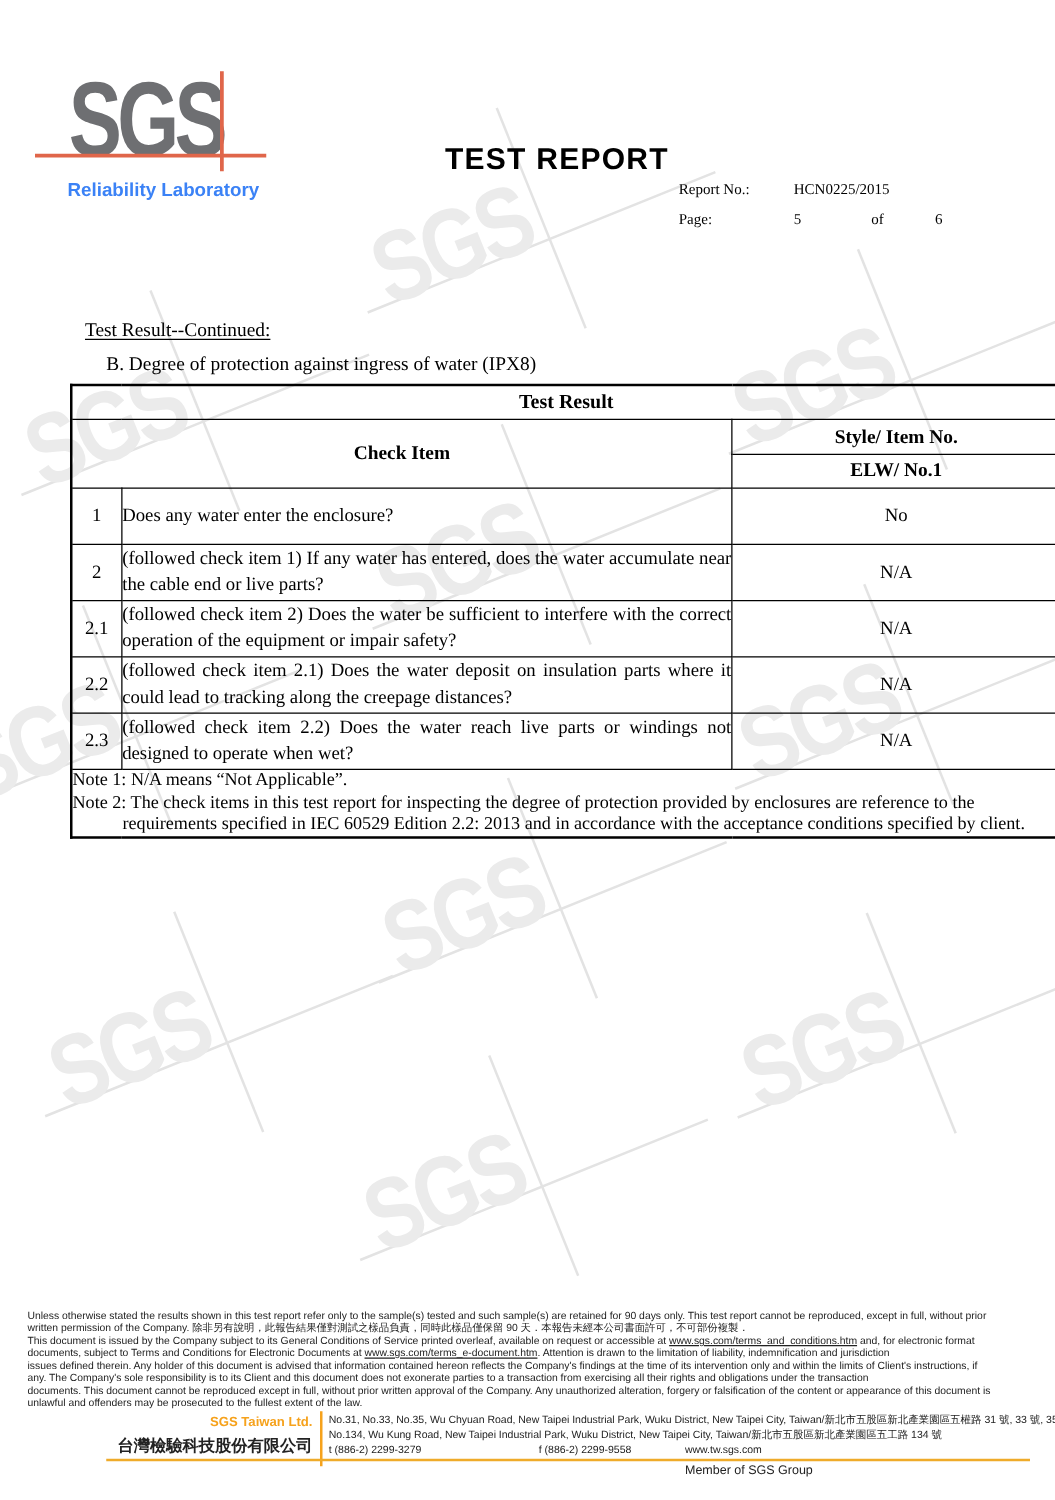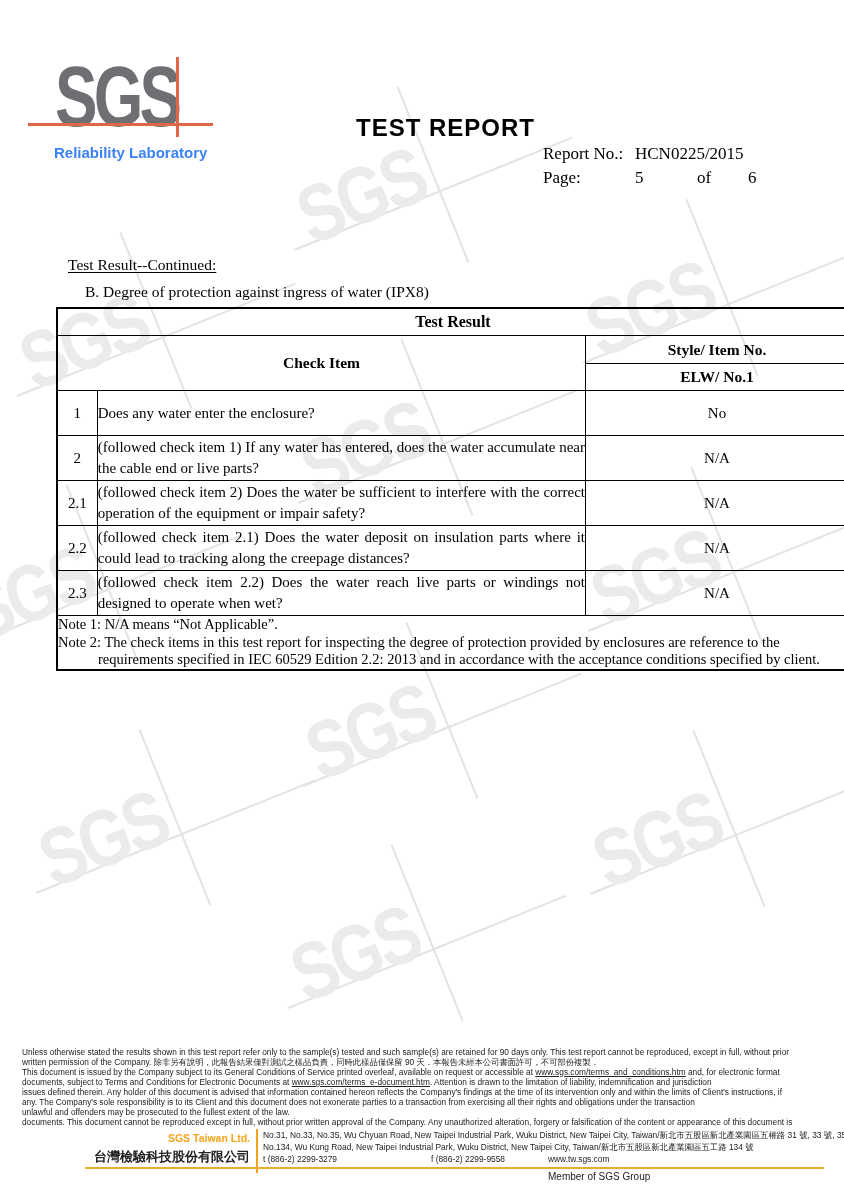--- a/index.html
+++ b/index.html
@@ -34,21 +34,21 @@
   .logo-vline { position:absolute; left:176px; top:57px; width:3px; height:80px; background:#e0664a; }
   .lab-label {
     position:absolute; left:54px; top:144px;
     font-family:"Liberation Sans", sans-serif; font-weight:bold; font-size:15px; color:#3b82f6;
   }
   .doc-title {
     position:absolute; left:356px; top:114px;
     font-family:"Liberation Sans", sans-serif; font-weight:bold; font-size:24px;
     letter-spacing:1px; color:#000;
   }
-  .meta { position:absolute; left:543px; top:144px; font-size:17px; }
+  .meta { position:absolute; left:543px; top:144px; font-size:12px; }
   .meta-row { height:24px; white-space:nowrap; }
   .meta-lbl { display:inline-block; width:92px; }
   .meta-v1  { display:inline-block; width:62px; }
   .meta-v2  { display:inline-block; width:51px; }
 
   
   .sec-title {
     position:absolute; left:68px; top:256px; font-size:15.5px;
     text-decoration:underline; text-underline-offset:2px;
   }
@@ -193,22 +193,22 @@
     </tbody>
       </table>
 
     <div class="legal">
       <div>Unless otherwise stated the results shown in this test report refer only to the sample(s) tested and such sample(s) are retained for 90 days only. This test report cannot be reproduced, except in full, without prior</div>
       <div>written permission of the Company. 除非另有說明，此報告結果僅對測試之樣品負責，同時此樣品僅保留 90 天．本報告未經本公司書面許可，不可部份複製．</div>
       <div><span>This document is issued by the Company subject to its General Conditions of Service printed overleaf, available on request or accessible at </span><span class="url">www.sgs.com/terms_and_conditions.htm</span><span> and, for electronic format</span></div>
       <div><span>documents, subject to Terms and Conditions for Electronic Documents at </span><span class="url">www.sgs.com/terms_e-document.htm</span><span>. Attention is drawn to the limitation of liability, indemnification and jurisdiction</span></div>
       <div>issues defined therein. Any holder of this document is advised that information contained hereon reflects the Company's findings at the time of its intervention only and within the limits of Client's instructions, if</div>
       <div>any. The Company's sole responsibility is to its Client and this document does not exonerate parties to a transaction from exercising all their rights and obligations under the transaction</div>
+      <div>documents. This document cannot be reproduced except in full, without prior written approval of the Company. Any unauthorized alteration, forgery or falsification of the content or appearance of this document is</div>
       <div>unlawful and offenders may be prosecuted to the fullest extent of the law.</div>
-      <div>documents. This document cannot be reproduced except in full, without prior written approval of the Company. Any unauthorized alteration, forgery or falsification of the content or appearance of this document is</div>
     </div>
 
     <div class="co-en">SGS Taiwan Ltd.</div>
     <div class="co-zh">台灣檢驗科技股份有限公司</div>
     <div class="co-vline"></div>
     <div class="addr addr1">No.31, No.33, No.35, Wu Chyuan Road, New Taipei Industrial Park, Wuku District, New Taipei City, Taiwan/新北市五股區新北產業園區五權路 31 號, 33 號, 35 號,</div>
     <div class="addr addr2">No.134, Wu Kung Road, New Taipei Industrial Park, Wuku District, New Taipei City, Taiwan/新北市五股區新北產業園區五工路 134 號</div>
     <div class="addr contact">
       <span>t (886-2) 2299-3279</span>
       <span class="fax">f (886-2) 2299-9558</span>

